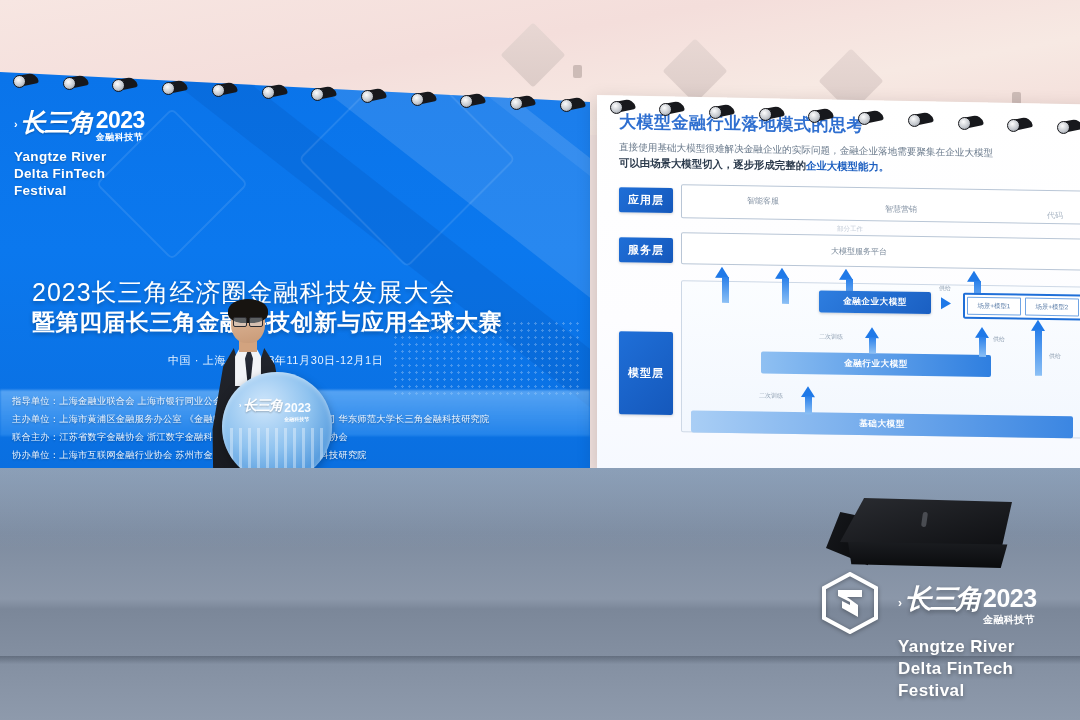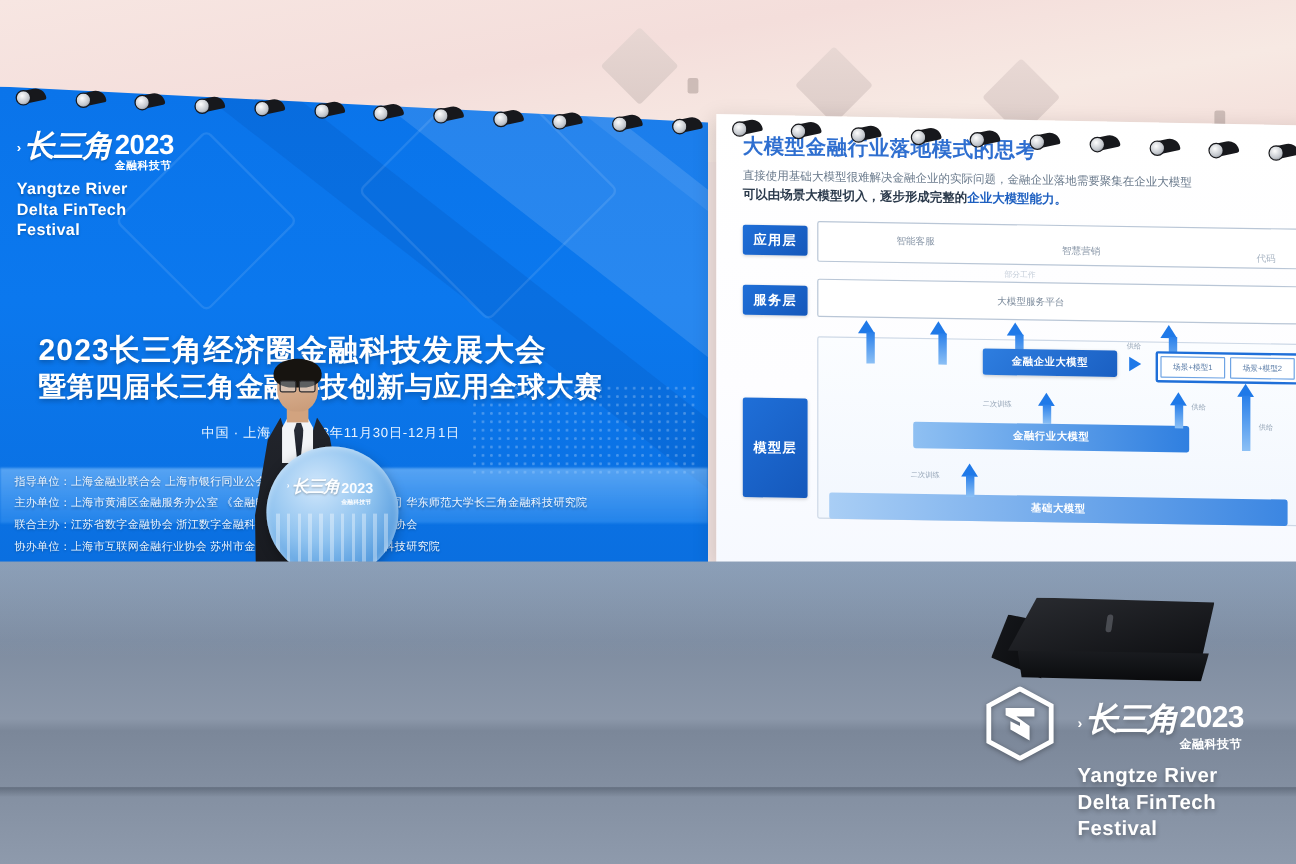--- a/index.html
+++ b/index.html
@@ -63,21 +63,21 @@
   .logo-arrow{font-size:11px;line-height:1;padding-top:9px;font-weight:700;}
   .logo-year{font-size:23px;font-weight:800;line-height:.95;letter-spacing:-.5px;}
   .logo-sub-cn{font-size:9px;font-weight:700;letter-spacing:.5px;line-height:1;margin-top:1px;}
   .logo-en{
     margin-top:7px;font-size:13.5px;font-weight:700;line-height:1.25;
     letter-spacing:.3px;text-shadow:0 1px 2px rgba(0,0,0,.25);
   }
 
   
   .headline{position:absolute;left:32px;top:205px;width:540px;color:#fff;}
-  .hl1{font-size:25px;font-weight:700;letter-spacing:1px;line-height:1.22;
+  .hl1{font-size:25px;font-weight:400;letter-spacing:1px;line-height:1.22;
        text-shadow:0 2px 4px rgba(0,0,0,.28);white-space:nowrap;}
   .hl2{font-size:23px;font-weight:800;letter-spacing:.5px;line-height:1.3;
        text-shadow:0 2px 4px rgba(0,0,0,.28);white-space:nowrap;}
   .hl-meta{margin-top:16px;font-size:11px;color:#eaf4ff;letter-spacing:.6px;
        padding-left:136px;display:flex;gap:22px;}
 
   
   .credits{position:absolute;left:12px;top:320px;width:560px;color:#eef6ff;}
   .credit-line{
     font-size:9.2px;line-height:18px;letter-spacing:.25px;white-space:nowrap;

